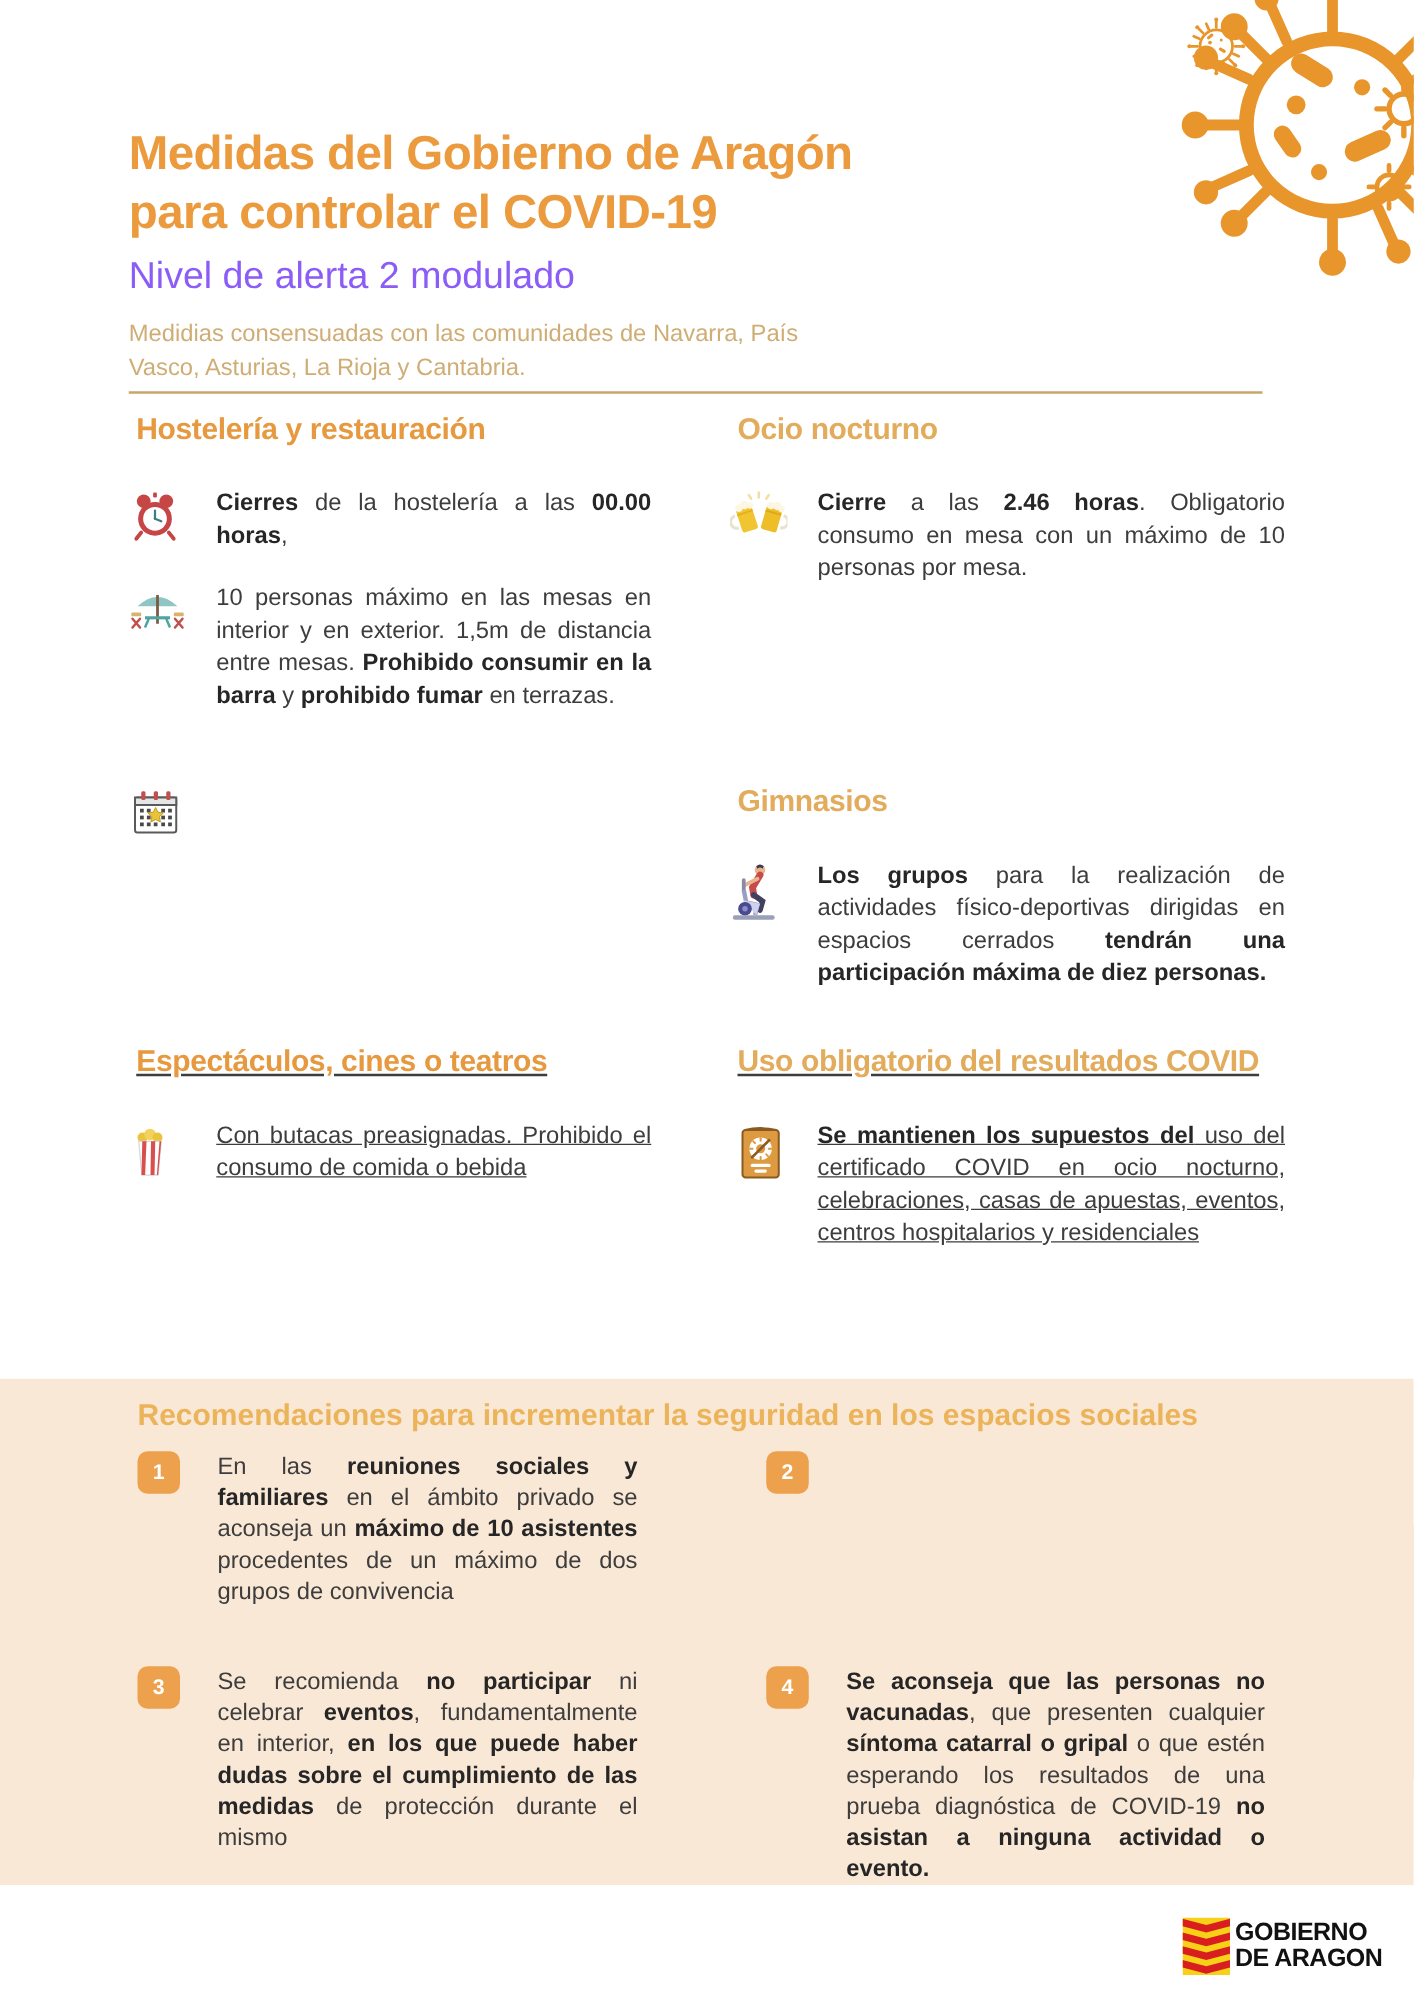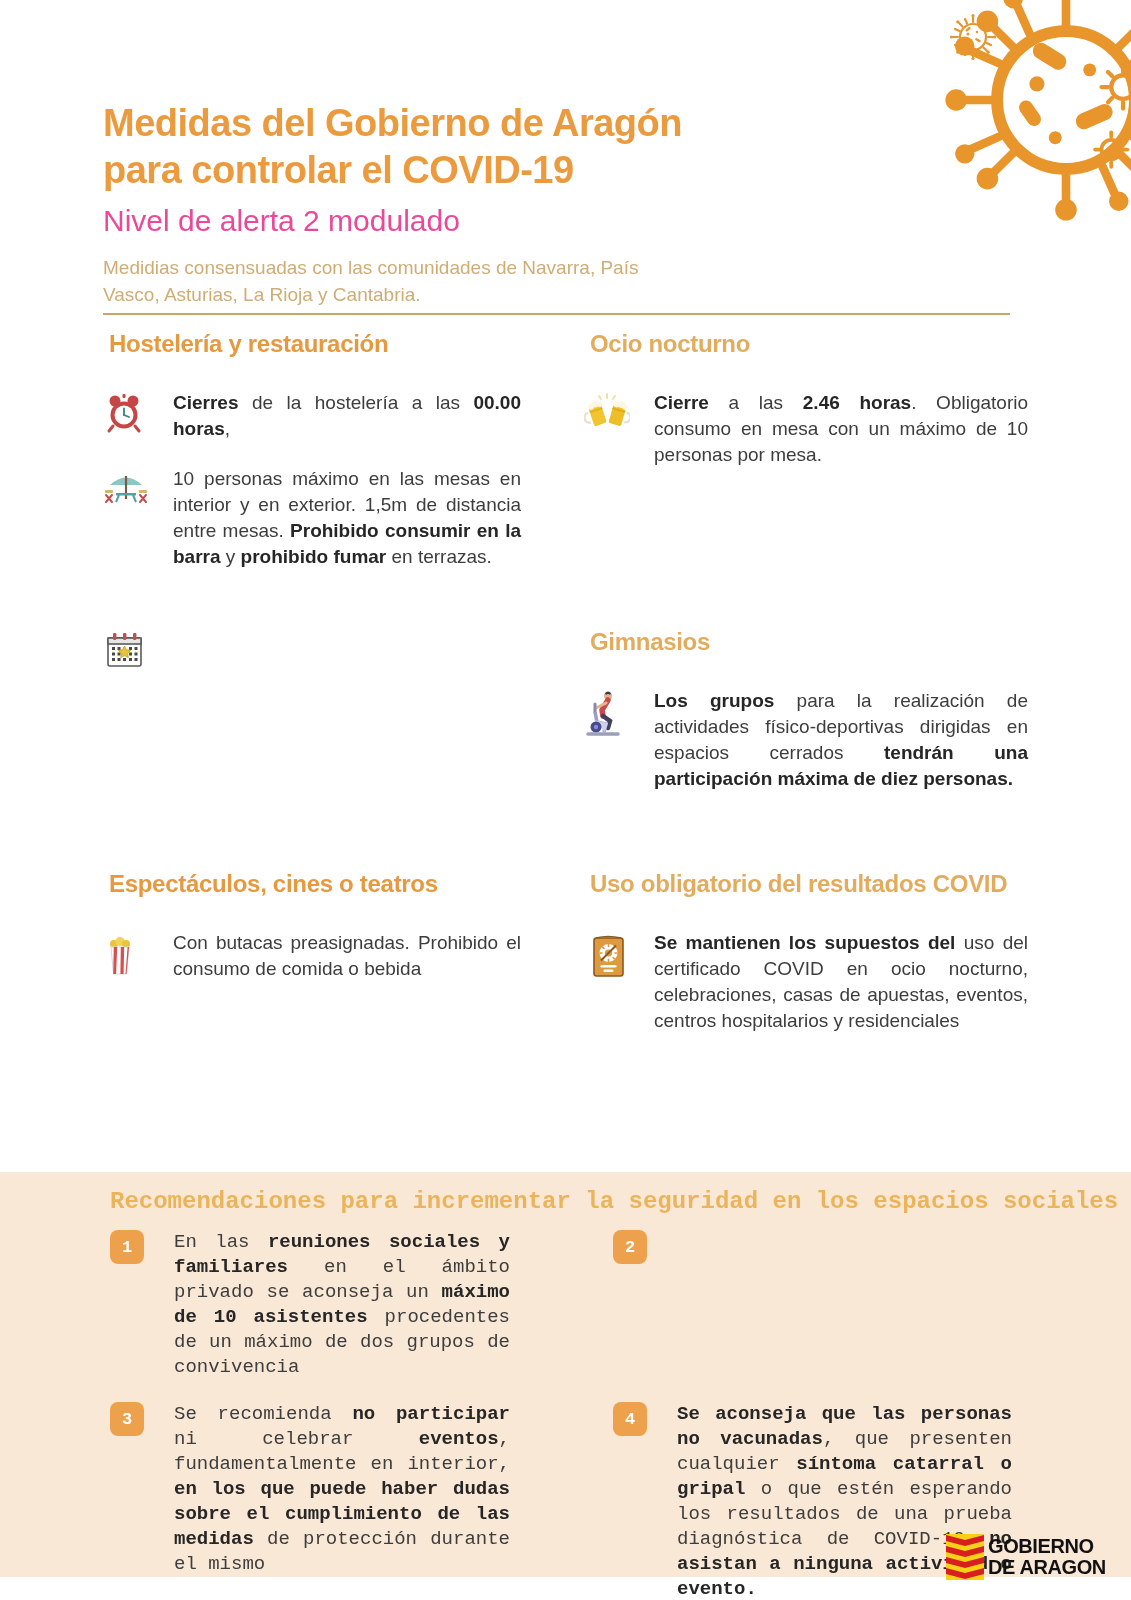--- a/index.html
+++ b/index.html
@@ -11,37 +11,37 @@
     color:#3d3d3d;
   }
 
   
   .virus-small { position:absolute; top:10px; left:946px; width:54px; height:54px; }
   .virus-large { position:absolute; top:-30px; right:-75px; width:280px; height:260px; }
 
   
   .header { position:absolute; top:100px; left:103px; width:930px; }
   .title { font-size:38px; line-height:47px; font-weight:bold; color:#EB9B3E; letter-spacing:-0.5px; }
-  .subtitle { margin-top:10px; font-size:30px; font-weight:400; color:#ec4899; }
+  .subtitle { margin-top:10px; font-size:30px; font-weight:400; color:#8b5cf6; }
   .note { margin-top:16px; font-size:19px; line-height:27px; color:#CFAD74; width:545px; }
   .divider { position:absolute; top:313px; left:103px; width:907px; border-top:2px solid #C9A56B; }
 
   
   .row { position:absolute; left:103px; width:925px; display:grid; grid-template-columns:418px 444px; column-gap:63px; }
-  .row1 { top:330px; } .row2 { top:628px; } .row3 { top:870px; }
+  .row1 { top:330px; } .row2 { top:628px; } .row3 { top:836px;text-decoration:underline; }
   .section-title { font-size:24px; font-weight:bold; letter-spacing:-0.3px; white-space:nowrap; margin:0 0 32px 6px; }
   .col-left .section-title { color:#E6993F; }
   .col-right .section-title { color:#E2AC5C; }
   .item { display:grid; grid-template-columns:48px 1fr; column-gap:22px; margin-bottom:24px; }
   .item .icon { padding-top:2px; }
   .item-text { font-size:19px; line-height:26px; text-align:justify; color:#3d3d3d; }
   .item-text b { color:#262626; }
 
   
-  .band { position:absolute; top:1172px; left:0; width:1131px; height:405px; background:#FAE8D6;font-family:Liberation Mono, monospace; }
+  .band { position:absolute; top:1103px; left:0; width:1131px; height:405px; background:#FAE8D6; }
   .band-title { position:absolute; top:16px; left:110px; font-size:24px; font-weight:bold; color:#ECB45A; white-space:nowrap; }
   .rec-row { position:absolute; left:110px; width:912px; display:grid; grid-template-columns:400px 399px; column-gap:103px; }
   .rec-row1 { top:58px; } .rec-row2 { top:230px; }
   .rec-item { display:grid; grid-template-columns:34px 1fr; column-gap:30px; }
   .badge {
     width:34px; height:34px; border-radius:8px; background:#EDA14C;
     color:#ffffff; font-size:17px; font-weight:bold;
     display:flex; align-items:center; justify-content:center;
   }
   .rec-text { font-size:19px; line-height:25px; text-align:justify; color:#3d3d3d; }

